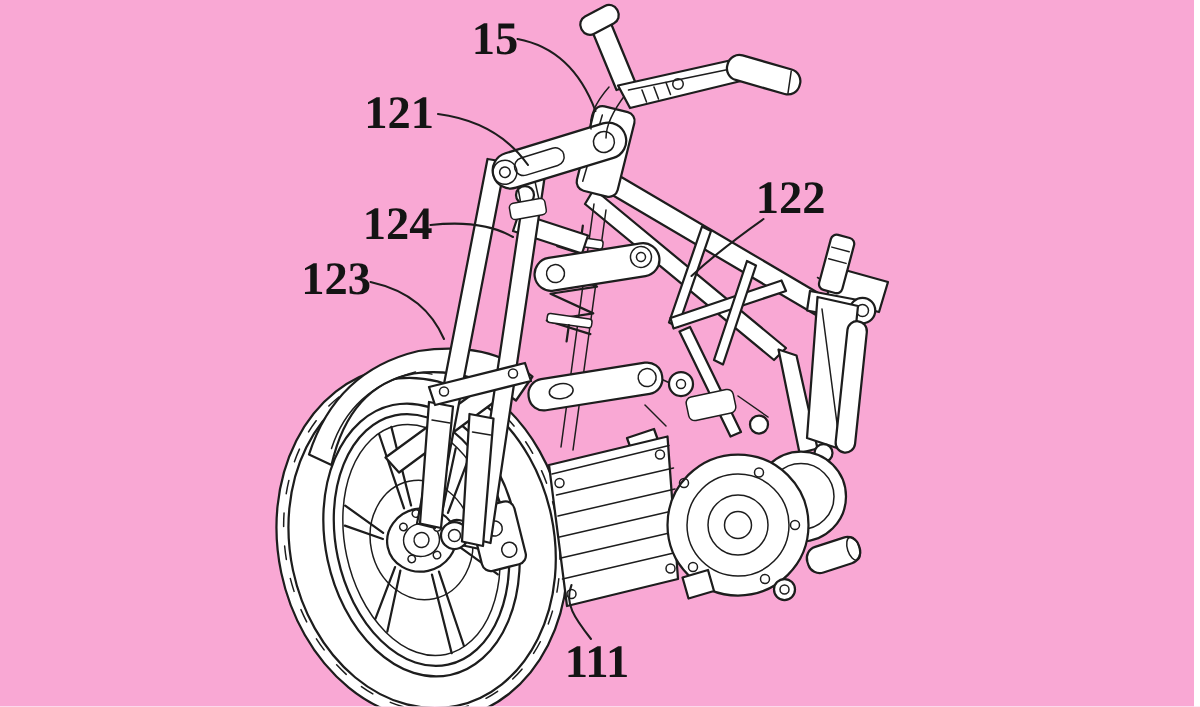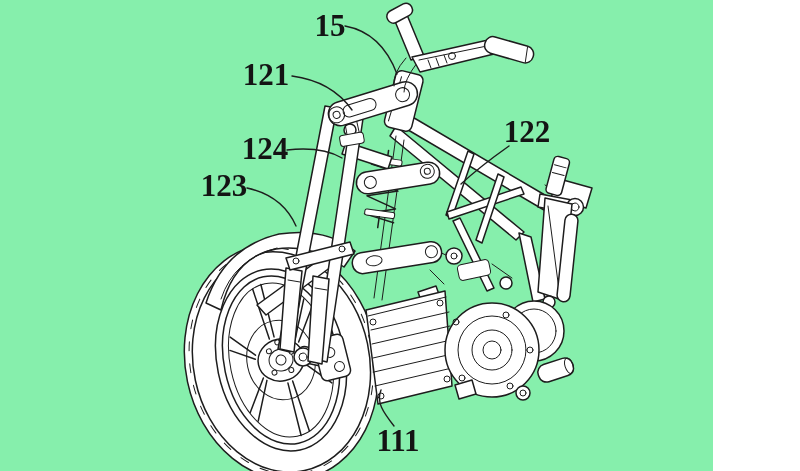--- a/index.html
+++ b/index.html
@@ -1,16 +1,16 @@
 <!DOCTYPE html>
 <html><head>
 <meta charset="utf-8">
 <style>
   html,body{margin:0;padding:0;background:#ffffff;}
-  .stage{position:relative;width:713px;height:471px;background:#86efac;overflow:hidden;
+  .stage{position:relative;width:796px;height:471px;background:#f9a8d4;overflow:hidden;
          font-family:"Liberation Serif",serif;}
   svg{position:absolute;left:0;top:0;}
   .ln{fill:none;stroke:#1d1d1d;stroke-width:1.5;stroke-linecap:round;stroke-linejoin:round;}
   .th{fill:none;stroke:#1d1d1d;stroke-width:1;stroke-linecap:round;stroke-linejoin:round;}
   .wh{fill:#ffffff;stroke:#1d1d1d;stroke-width:1.5;stroke-linejoin:round;}
   .wt{fill:#ffffff;stroke:#1d1d1d;stroke-width:1;stroke-linejoin:round;}
   .leader{fill:none;stroke:#1d1d1d;stroke-width:1.4;stroke-linecap:round;}
   .lbl{font-family:"Liberation Serif",serif;font-size:31px;font-weight:700;fill:#141414;}
 </style>
 </head>

